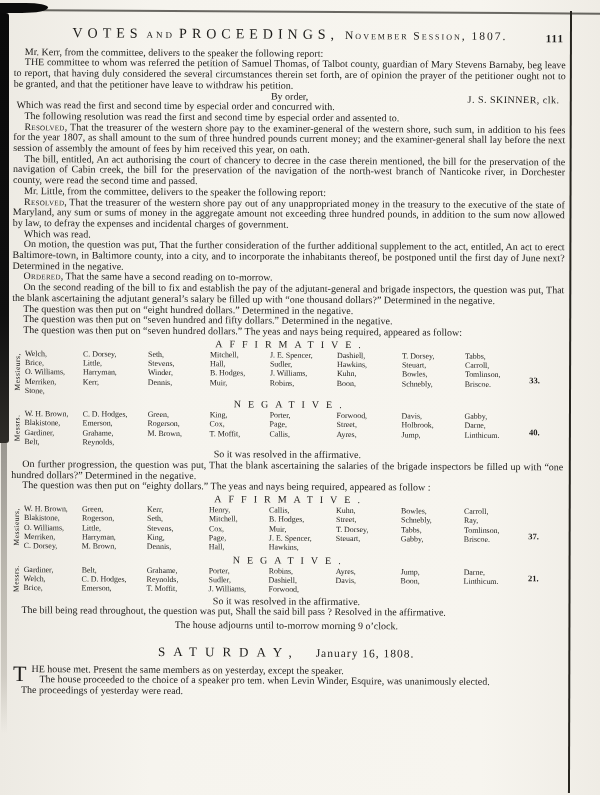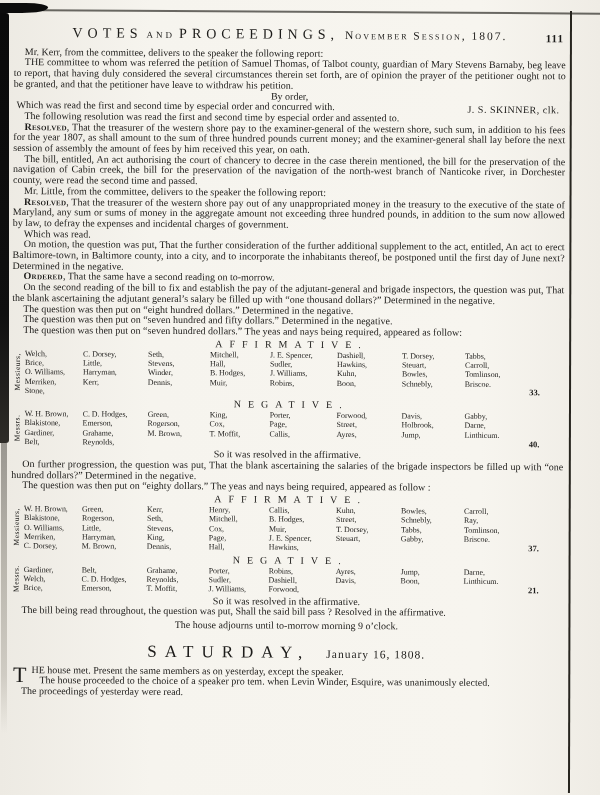--- a/index.html
+++ b/index.html
@@ -20,34 +20,34 @@
     transform:rotate(0.35deg);transform-origin:0 0;
     font-size:10px;line-height:10.7px;text-align:justify;
   }
   .title-row{position:relative;text-align:center;margin-bottom:7px;white-space:nowrap;}
   .t-big{font-size:14px;letter-spacing:5px;}
   .t-and{font-size:9px;letter-spacing:3px;margin:4px 4px;}
   .t-session{font-size:11.5px;font-variant:small-caps;letter-spacing:2px;margin-left:6px;}
   .t-page{position:absolute;right:2px;top:2px;font-size:11px;font-weight:bold;letter-spacing:1px;text-align:right;}
   p{margin:0;text-indent:11px;}
   .outdent{text-indent:3px;}
-  .sc{font-variant:small-caps;letter-spacing:.3px;font-weight:bold;}
+  .sc{font-variant:small-caps;letter-spacing:.3px;}
   .center{text-align:center;text-indent:0;}
   .bo-row{position:relative;text-align:center;text-indent:0;}
-  .bo-right{position:absolute;right:6px;top:12px;letter-spacing:.5px;}
+  .bo-right{position:absolute;right:6px;top:2px;letter-spacing:.5px;}
   
   .vt{position:relative;margin:1px 0 2px 0;}
   .vt-head{text-align:center;font-size:10px;letter-spacing:7px;text-indent:7px;line-height:11px;}
   .vt-body{display:flex;margin-top:1px;}
   .vt-side{width:13px;font-size:7.5px;letter-spacing:.5px;writing-mode:vertical-rl;transform:rotate(180deg);text-align:center;line-height:11px;flex:0 0 13px;}
   .vt-cols{flex:1;display:grid;grid-template-columns:58px 65px 62px 60px 67px 65px 63px auto;font-size:7.9px;line-height:9.3px;text-align:left;}
   .vt-name{white-space:nowrap;}
-  .vt-count{position:absolute;right:24px;bottom:0;font-size:8.5px;font-weight:bold;}
+  .vt-count{position:absolute;right:24px;bottom:12px;font-size:8.5px;font-weight:bold;}
   .sat{text-align:center;text-indent:0;margin:13px 0 5px 0;line-height:15px;}
-  .sat-day{font-size:17px;letter-spacing:8px;}
+  .sat-day{font-size:13px;letter-spacing:8px;}
   .sat-date{font-size:11.5px;margin-left:16px;letter-spacing:1px;}
   .dropcap{float:left;font-size:22px;line-height:18px;padding:1px 2px 0 0;}
   .gap4{margin-top:3px;}
 </style>
 </head>
 <body>
 
 <div class="artifact top-line"></div>
 <div class="artifact corner-blob"></div>
 <div class="artifact left-bar"></div>

